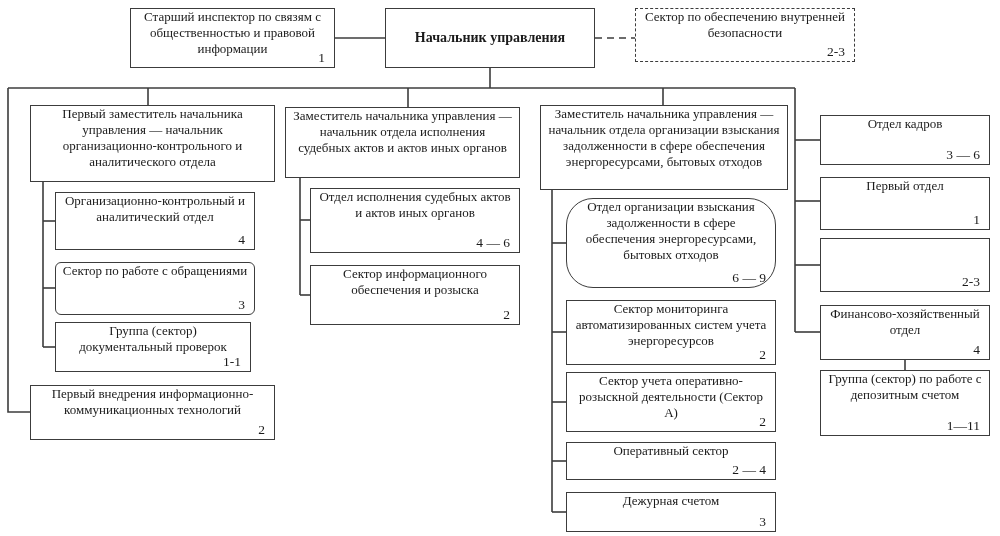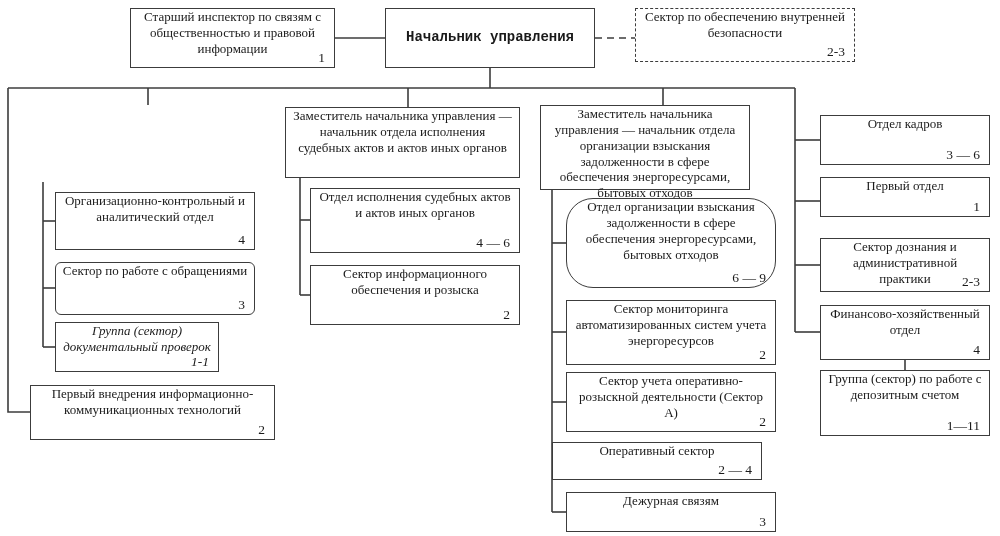--- a/index.html
+++ b/index.html
@@ -41,21 +41,20 @@
     font-size: 13.5px;
   }
   .box.dashed { border-style: dashed; }
   .box.head {
     display: flex;
     align-items: center;
     justify-content: center;
     font-weight: bold;
     font-size: 14px;
     padding: 4px 6px;
-    font-family: Liberation Mono, monospace;
   }
 </style>
 </head>
 <body>
 
 <div class="canvas">
 
   <svg class="wires" viewBox="0 0 1000 536">
 
     <path d="M335 38 H385"></path>
@@ -103,32 +102,35 @@
 
   <div class="box head" style="left:385px; top:8px; width:210px; height:60px;">
     <span class="lbl">Начальник управления</span>
   </div>
 
   <div class="box dashed" style="left:635px; top:8px; width:220px; height:54px;">
     <span class="lbl">Сектор по обеспечению внутренней безопасности</span>
     <span class="num">2-3</span>
   </div>
 
+  <div class="box" style="left:30px; top:105px; width:245px; height:77px;">
+    <span class="lbl">Первый заместитель начальника управления — начальник организационно-контрольного и аналитического отдела</span>
+  </div>
 
   <div class="box" style="left:55px; top:192px; width:200px; height:58px;">
     <span class="lbl">Организационно-контрольный и аналитический отдел</span>
     <span class="num">4</span>
   </div>
 
   <div class="box" style="left:55px; top:262px; width:200px; height:53px;border-radius:6px;">
     <span class="lbl">Сектор по работе с обращениями</span>
     <span class="num">3</span>
   </div>
 
-  <div class="box" style="left:55px; top:322px; width:164px; height:50px;font-style:italic;">
+  <div class="box" style="left:55px; top:322px; width:196px; height:50px;">
     <span class="lbl">Группа (сектор) документальный проверок</span>
     <span class="num">1-1</span>
   </div>
 
   <div class="box" style="left:30px; top:385px; width:245px; height:55px;">
     <span class="lbl">Первый внедрения информационно-коммуникационных технологий</span>
     <span class="num">2</span>
   </div>
 
   <div class="box" style="left:285px; top:107px; width:235px; height:71px;">
@@ -138,61 +140,60 @@
   <div class="box" style="left:310px; top:188px; width:210px; height:65px;">
     <span class="lbl">Отдел исполнения судебных актов и актов иных органов</span>
     <span class="num">4 — 6</span>
   </div>
 
   <div class="box" style="left:310px; top:265px; width:210px; height:60px;">
     <span class="lbl">Сектор информационного обеспечения и розыска</span>
     <span class="num">2</span>
   </div>
 
-  <div class="box" style="left:540px; top:105px; width:210px; height:85px;">
+  <div class="box" style="left:540px; top:105px; width:248px; height:85px;">
     <span class="lbl">Заместитель начальника управления — начальник отдела организации взыскания задолженности в сфере обеспечения энергоресурсами, бытовых отходов</span>
   </div>
 
   <div class="box" style="left:566px; top:198px; width:210px; height:90px;border-radius:27px;">
     <span class="lbl">Отдел организации взыскания задолженности в сфере обеспечения энергоресурсами, бытовых отходов</span>
     <span class="num">6 — 9</span>
   </div>
 
   <div class="box" style="left:566px; top:300px; width:210px; height:65px;">
     <span class="lbl">Сектор мониторинга автоматизированных систем учета энергоресурсов</span>
     <span class="num">2</span>
   </div>
 
   <div class="box" style="left:566px; top:372px; width:210px; height:60px;">
     <span class="lbl">Сектор учета оперативно-розыскной деятельности (Сектор А)</span>
     <span class="num">2</span>
   </div>
 
-  <div class="box" style="left:552px; top:442px; width:210px; height:38px;">
+  <div class="box" style="left:566px; top:442px; width:210px; height:38px;">
     <span class="lbl">Оперативный сектор</span>
     <span class="num">2 — 4</span>
   </div>
 
   <div class="box" style="left:566px; top:492px; width:210px; height:40px;">
-    <span class="lbl">Дежурная связям</span>
+    <span class="lbl">Дежурная счетом</span>
     <span class="num">3</span>
   </div>
 
   <div class="box" style="left:820px; top:115px; width:170px; height:50px;">
     <span class="lbl">Отдел кадров</span>
     <span class="num">3 — 6</span>
   </div>
 
-  <div class="box" style="left:820px; top:177px; width:170px; height:40px;">
+  <div class="box" style="left:820px; top:177px; width:170px; height:53px;">
     <span class="lbl">Первый отдел</span>
     <span class="num">1</span>
   </div>
 
   <div class="box" style="left:820px; top:238px; width:170px; height:54px;">
-    <span class="lbl">Сектор дознания и административной практики</span>
     <span class="num">2-3</span>
   </div>
 
   <div class="box" style="left:820px; top:305px; width:170px; height:55px;">
     <span class="lbl">Финансово-хозяйственный отдел</span>
     <span class="num">4</span>
   </div>
 
   <div class="box" style="left:820px; top:370px; width:170px; height:66px;">
     <span class="lbl">Группа (сектор) по работе с депозитным счетом</span>

